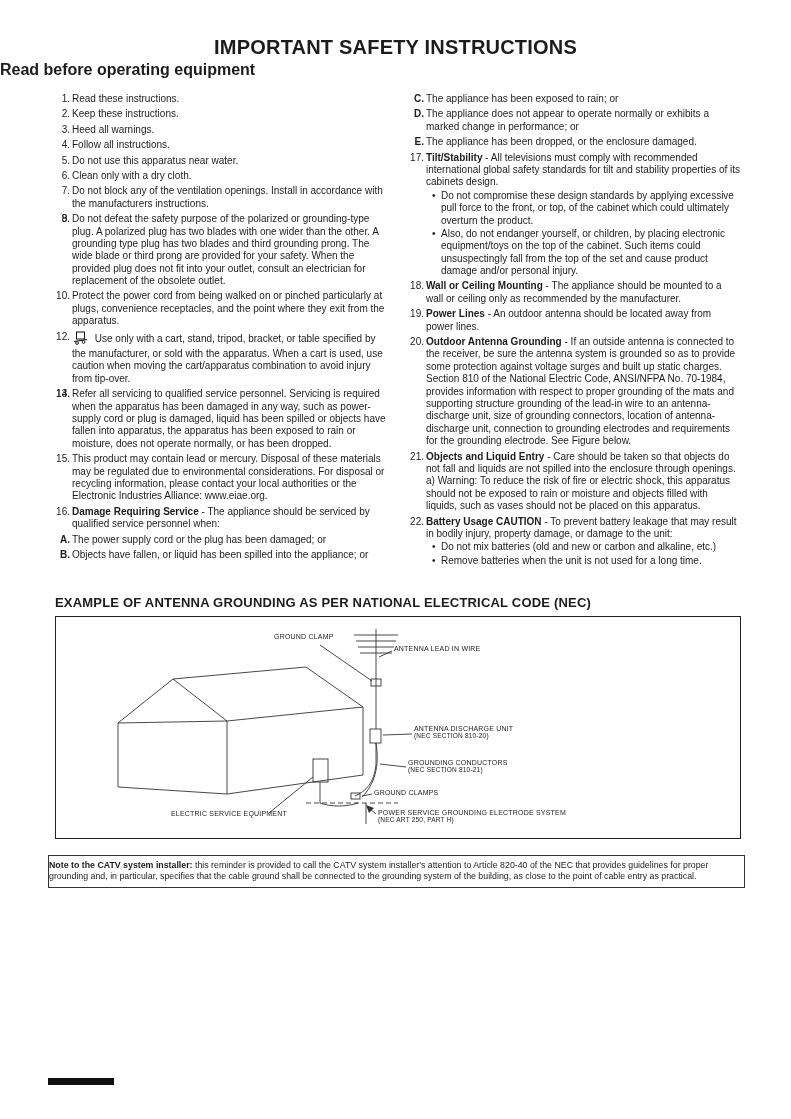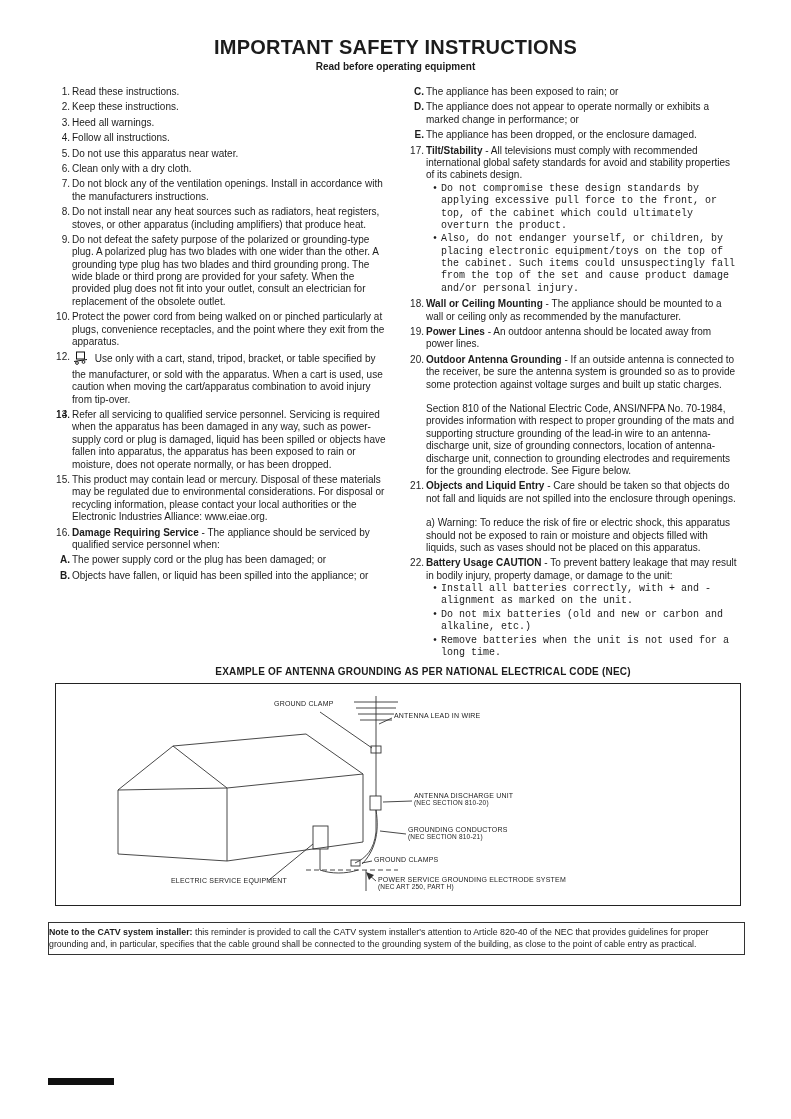--- a/index.html
+++ b/index.html
@@ -4,31 +4,31 @@
 <style>
   * { margin:0; padding:0; box-sizing:border-box; }
   html,body { background:#ffffff; }
   body {
     width:791px; height:1119px; position:relative;
     font-family:"Liberation Sans","DejaVu Sans",sans-serif;
     color:#1c1c1c;
   }
   .page { width:791px; height:1119px; position:relative; overflow:hidden; }
   .title { text-align:center; padding-top:36px; font-size:20px; font-weight:bold; letter-spacing:.2px; }
-  .subtitle { text-align:center; margin-top:2px; font-size:10px; font-weight:bold; }
+  .subtitle { text-align:left; margin-top:2px; font-size:16px; font-weight:bold; }
   .columns { display:flex; gap:22px; margin:14px 50px 0 55px; }
   .col { flex:1; font-size:10px; line-height:1.24; }
   .li { position:relative; padding-left:17px; margin-bottom:3px; }
   .num { position:absolute; left:0; width:15px; text-align:right; }
   b.num { font-weight:bold; }
-  .bullet { position:relative; padding-left:9px; margin:1px 0 1px 6px;font-family:Liberation Mono, monospace; }
+  .bullet { position:relative; padding-left:9px; margin:1px 0 1px 6px; }
   .bullet::before { content:"\2022"; position:absolute; left:0; }
-  .para { margin-top:12px; }
+  .para { margin-top:0; }
   .cart-icon { display:inline-block; vertical-align:-3px; margin-right:3px; }
-  .diagram-heading { margin:4px 0 6px 55px; font-size:10px; font-weight:bold; letter-spacing:.2px;text-align:center; }
+  .diagram-heading { margin:25px 0 6px 55px; font-size:13px; font-weight:bold; letter-spacing:.2px; }
   .diagram-box { position:relative; margin:0 50px 0 55px; height:223px; border:1px solid #222; background:#fff; }
   .diagram-box svg { position:absolute; left:0; top:0; }
   .dlabel { position:absolute; font-size:7px; letter-spacing:.2px; white-space:nowrap; color:#222; }
   .dlabel .sub { display:block; font-size:6.5px; }
   .note-box { margin:16px 46px 0 48px; border:1px solid #333; padding:4px 0; font-size:8.8px; line-height:1.3; }
   .note-box b { font-weight:bold; }
   .edge-mark { position:absolute; left:48px; top:1078px; width:66px; height:7px; background:#101010; }
 </style>
 </head>
 <body>
@@ -41,21 +41,21 @@
   <div class="columns">
 
     <div class="col">
       <div class="li"><span class="num">1.</span><span>Read these instructions.</span></div>
       <div class="li"><span class="num">2.</span><span>Keep these instructions.</span></div>
       <div class="li"><span class="num">3.</span><span>Heed all warnings.</span></div>
       <div class="li"><span class="num">4.</span><span>Follow all instructions.</span></div>
       <div class="li"><span class="num">5.</span><span>Do not use this apparatus near water.</span></div>
       <div class="li"><span class="num">6.</span><span>Clean only with a dry cloth.</span></div>
       <div class="li"><span class="num">7.</span><span>Do not block any of the ventilation openings. Install in accordance with the manufacturers instructions.</span></div>
-      <div class="li"><span class="num">8.</span><span>Do not install near any heat sources such as radiators, heat registers, stoves, or other apparatus (including amplifiers) that produce heat.</span></div>
+      <div class="li"><span class="num">8.</span></div>
       <div class="li"><span class="num">9.</span><span>Do not defeat the safety purpose of the polarized or grounding-type plug.  A polarized plug has two blades with one wider than the other.  A grounding type plug has two blades and third grounding prong. The wide blade or third prong are provided for your safety. When the provided plug does not fit into your outlet, consult an electrician for replacement of the obsolete outlet.</span></div>
       <div class="li"><span class="num">10.</span><span>Protect the power cord from being walked on or pinched particularly at plugs, convenience receptacles, and the point where they exit from the apparatus.</span></div>
       <div class="li">
         <span class="num">12.</span>
         <span class="cart-icon"><svg width="17" height="14" viewBox="0 0 17 14">
               <rect x="4.5" y="1" width="8" height="7" fill="none" stroke="#111" stroke-width="1"></rect>
               <line x1="2" y1="10.5" x2="15" y2="8.5" stroke="#111" stroke-width="1"></line>
               <circle cx="5" cy="12" r="1.4" fill="none" stroke="#111" stroke-width="0.9"></circle>
               <circle cx="11.5" cy="11" r="1.4" fill="none" stroke="#111" stroke-width="0.9"></circle>
             </svg></span>
@@ -68,42 +68,41 @@
       <div class="li"><b class="num">A.</b><span>The power supply cord or the plug has been damaged; or</span></div>
       <div class="li"><b class="num">B.</b><span>Objects have fallen, or liquid has been spilled into the appliance; or</span></div>
     </div>
 
     <div class="col">
       <div class="li"><b class="num">C.</b><span>The appliance has been exposed to rain; or</span></div>
       <div class="li"><b class="num">D.</b><span>The appliance does not appear to operate normally or exhibits a marked change in performance; or</span></div>
       <div class="li"><b class="num">E.</b><span>The appliance has been dropped, or the enclosure damaged.</span></div>
 
       <div class="li">
-        <span class="num">17.</span><b>Tilt/Stability</b><span> - All televisions must comply with recommended international global safety standards for avoid and stability properties of its cabinets design.</span>
+        <span class="num">17.</span><b>Tilt/Stability</b><span> - All televisions must comply with recommended international global safety standards for tilt and stability properties of its cabinets design.</span>
         <div class="bullet"><span>Do not compromise these design standards by applying excessive pull force to the front, or top, of the cabinet which could ultimately overturn the product.</span></div>
         <div class="bullet"><span>Also, do not endanger yourself, or children, by placing electronic equipment/toys on the top of the cabinet. Such items could unsuspectingly fall from the top of the set and cause product damage and/or personal injury.</span></div>
       </div>
 
       <div class="li"><span class="num">18.</span><b>Wall or Ceiling Mounting</b><span> - The appliance should be mounted to a wall or ceiling only as recommended by the manufacturer.</span></div>
 
       <div class="li"><span class="num">19.</span><b>Power Lines</b><span> - An outdoor antenna should be located away from power lines.</span></div>
 
       <div class="li">
         <span class="num">20.</span><b>Outdoor Antenna Grounding</b><span> - If an outside antenna is connected to the receiver, be sure the antenna system is grounded so as to provide some protection against voltage surges and built up static charges.</span>
         <div class="para">Section 810 of the National Electric Code,  ANSI/NFPA No. 70-1984, provides information with respect to proper grounding of the mats and supporting structure grounding of the lead-in wire to an antenna-discharge unit, size of grounding connectors, location of antenna-discharge unit, connection to grounding electrodes and requirements for the grounding electrode. See Figure below.</div>
       </div>
 
       <div class="li">
         <span class="num">21.</span><b>Objects and Liquid Entry</b><span> - Care should be taken so that objects do not fall and liquids are not spilled into the enclosure through openings.</span>
         <div class="para">a) Warning: To reduce the risk of fire or electric shock, this apparatus should not be exposed to rain or moisture and objects filled with liquids, such as vases should not be placed on this apparatus.</div>
       </div>
 
       <div class="li">
         <span class="num">22.</span><b>Battery Usage CAUTION</b><span> - To prevent battery leakage that may result in bodily injury, property damage, or damage to the unit:</span>
-        <div class="bullet"><span>Install all batteries correctly, with + and - alignment as marked on the unit.</span></div>
         <div class="bullet"><span>Do not mix batteries (old and new or carbon and alkaline, etc.)</span></div>
         <div class="bullet"><span>Remove batteries when the unit is not used for a long time.</span></div>
       </div>
     </div>
   </div>
 
   <div class="diagram-heading">EXAMPLE OF ANTENNA GROUNDING AS PER NATIONAL ELECTRICAL CODE (NEC)</div>
 
   <div class="diagram-box">
     <svg width="684" height="221" viewBox="0 0 684 221">

